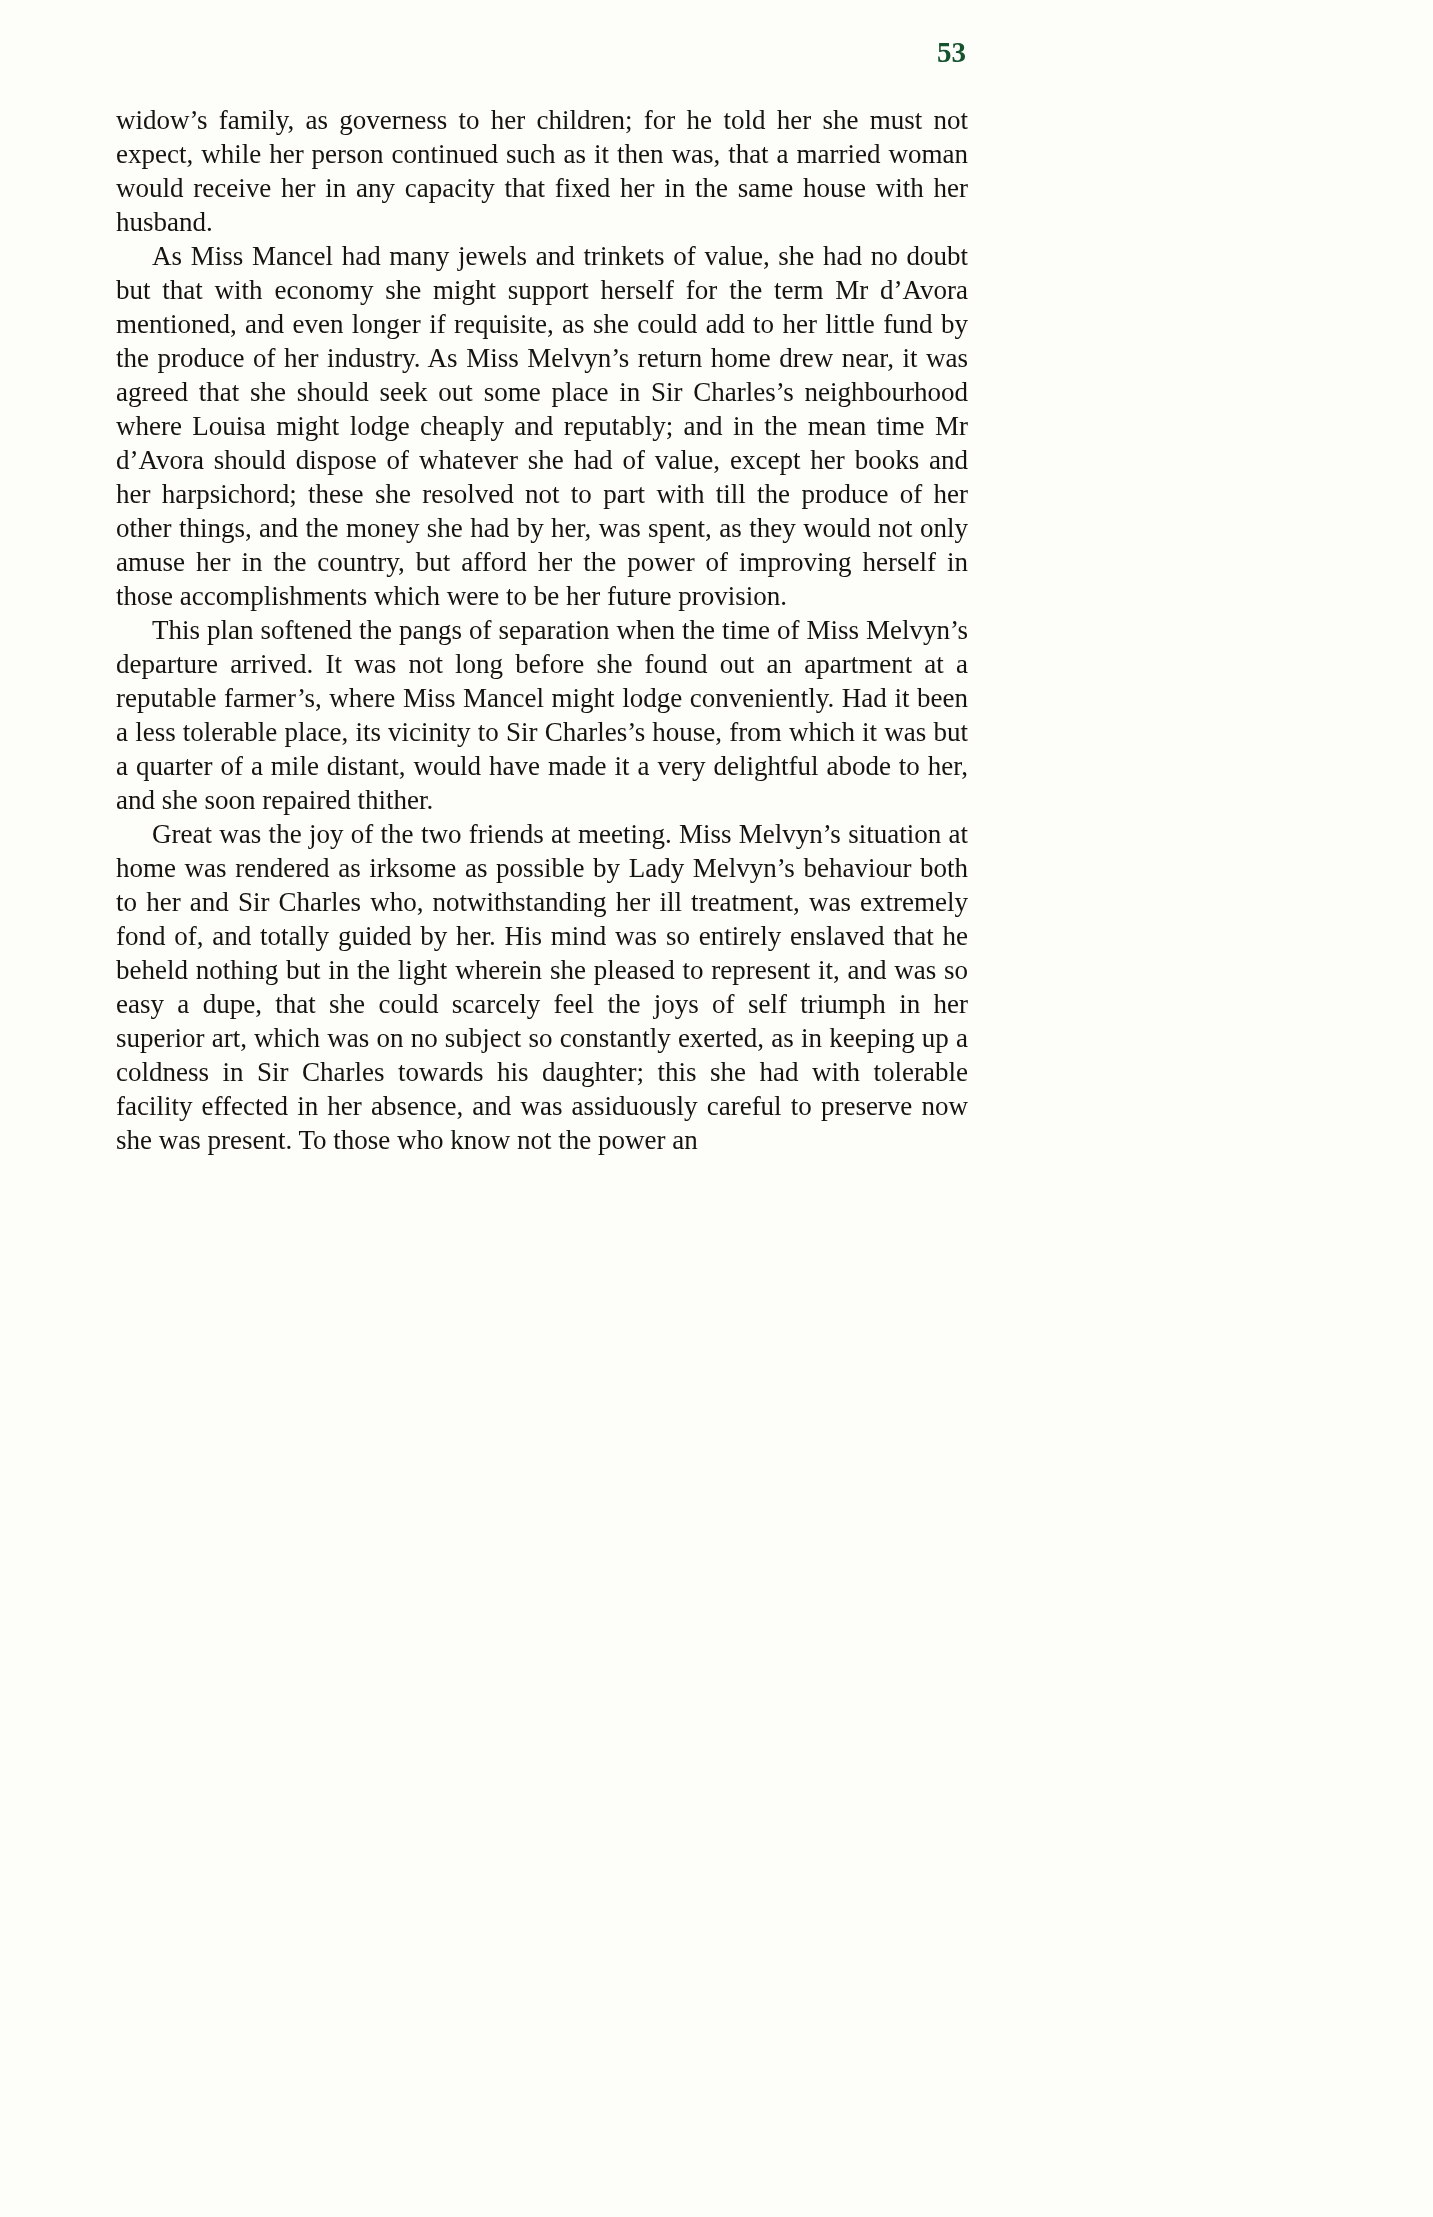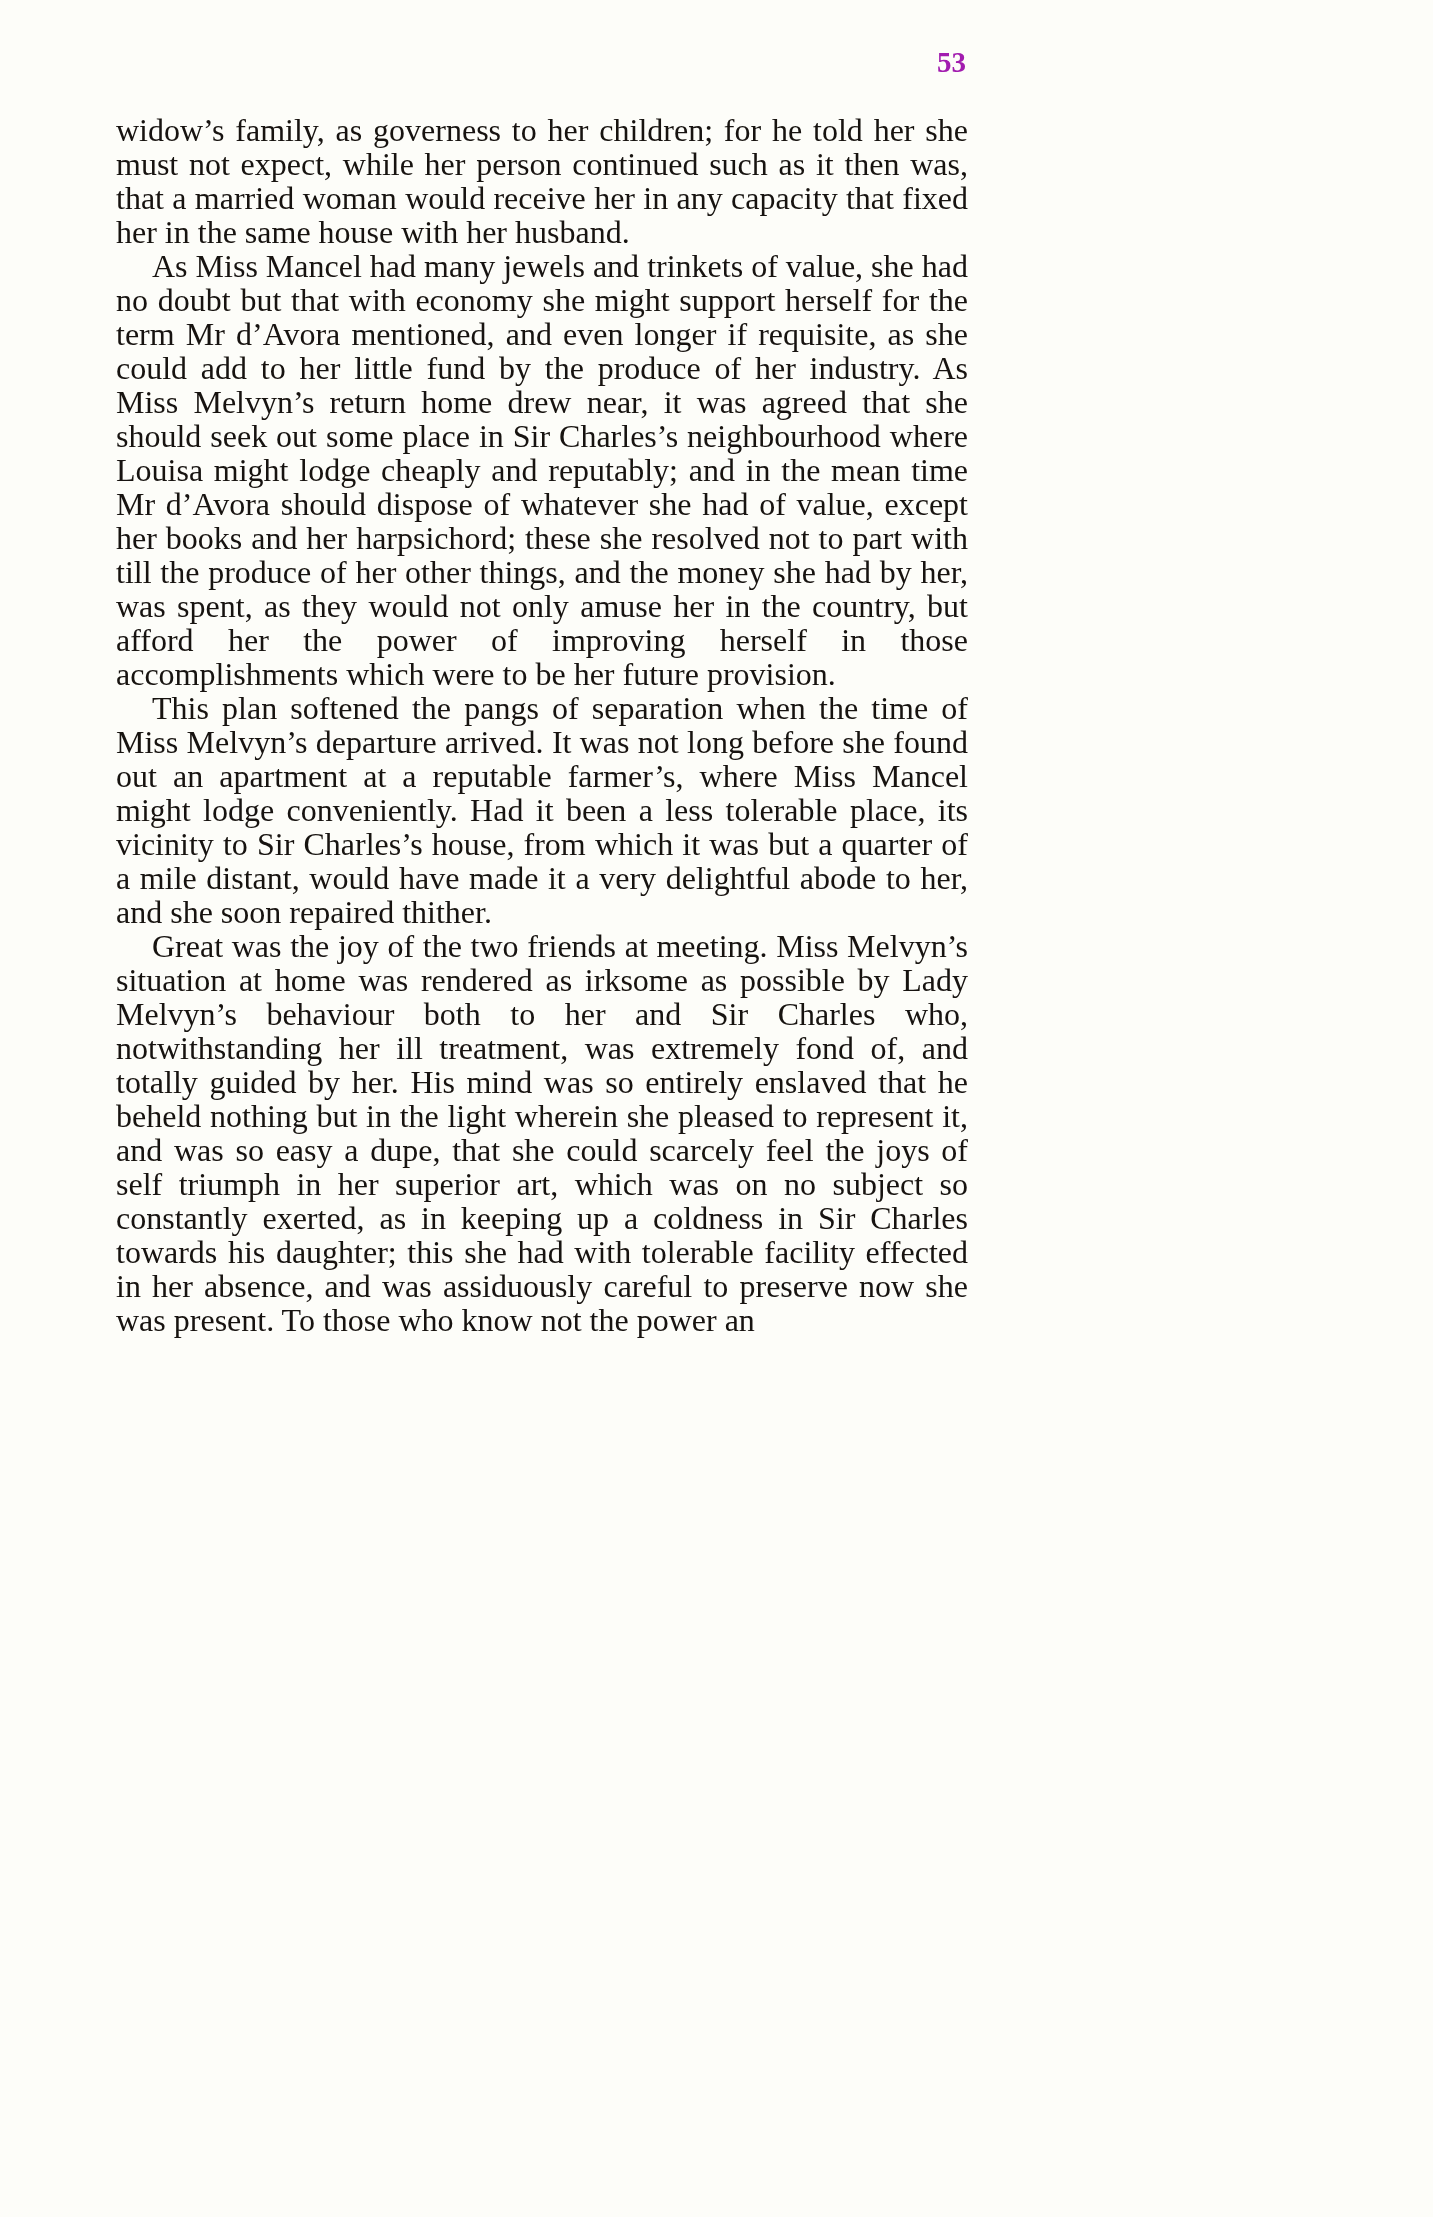--- a/index.html
+++ b/index.html
@@ -24,26 +24,25 @@
     position: absolute;
     left: 116px;
     top: 36px;
     width: 852px;
   }
   .page-number {
     text-align: right;
     font-size: 29px;
     font-weight: bold;
     padding-right: 2px;
-    color: #a21caf;
-    margin-top: 10px;
+    color: #14532d;
   }
   .body-text {
     margin-top: 34px;
-    font-size: 32px;
+    font-size: 27px;
     line-height: 34px;
     text-align: justify;
     text-justify: inter-word;
   }
   .body-text p {
     margin: 0;
   }
   .body-text p.indent {
     text-indent: 36px;
   }

